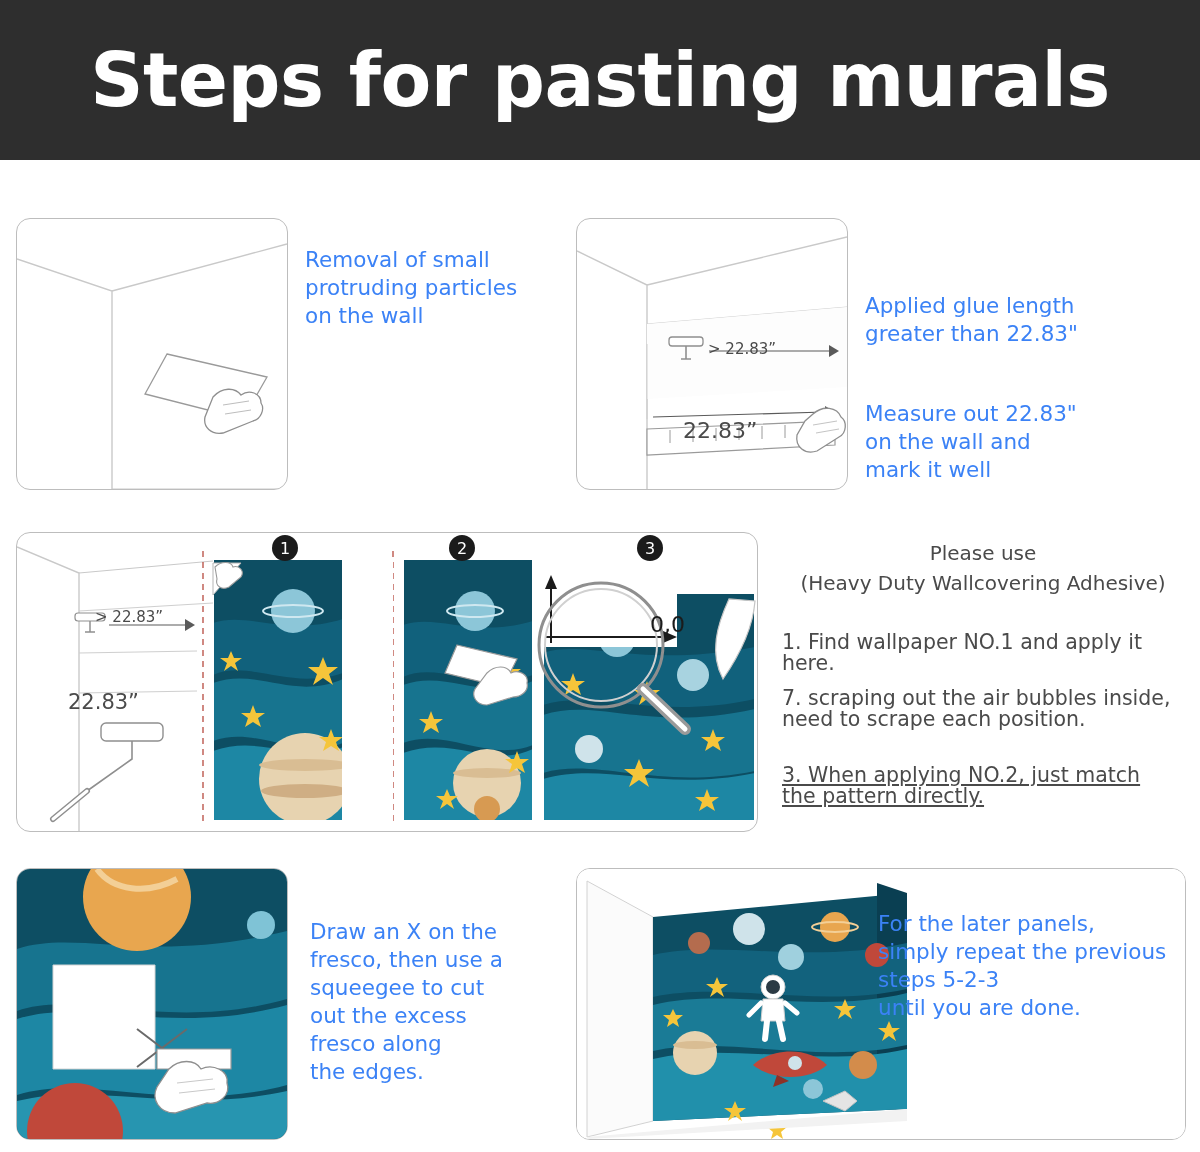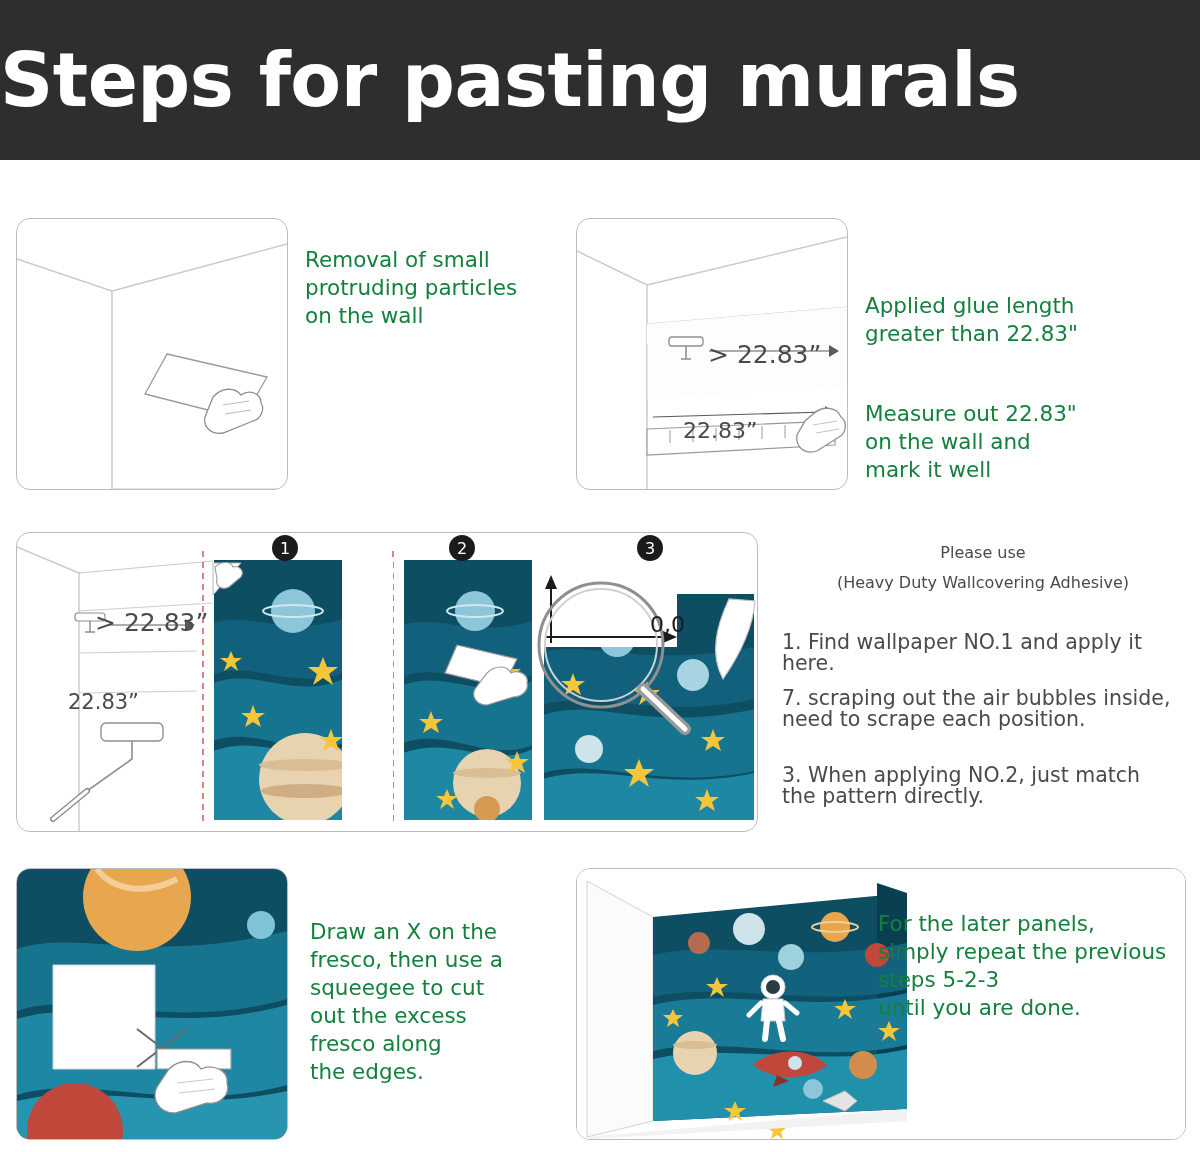--- a/index.html
+++ b/index.html
@@ -10,21 +10,21 @@
     font-family: "DejaVu Sans", "Liberation Sans", sans-serif;
     color: #4a4a4a;
     overflow: hidden;
     position: relative;
   }
 
   
   .header {
     width: 1200px; height: 160px;
     background: #2e2e2e;
-    display: flex; align-items: center; 
+    display: flex; align-items: center; justify-content: center;
   }
   .header h1 {
     margin: 0;
     color: #ffffff;
     font-size: 74px;
     font-weight: bold;
     letter-spacing: -0.5px;
     font-family: "DejaVu Sans", "Liberation Sans", sans-serif;
   }
 
@@ -34,21 +34,21 @@
     border: 1px solid #bdbdbd;
     border-radius: 14px;
     background: #fff;
     overflow: hidden;
   }
 
   .caption {
     position: absolute;
     font-size: 21.5px;
     line-height: 28px;
-    color: #15803d;
+    color: #3b82f6;
     white-space: pre-line;
   }
 
   
   #panel-wall-clean { left: 16px; top: 218px; width: 272px; height: 272px; }
   #panel-glue { left: 576px; top: 218px; width: 272px; height: 272px; }
 
   
   #panel-steps { left: 16px; top: 532px; width: 742px; height: 300px; }
 
@@ -62,38 +62,38 @@
     border-radius: 50%;
     background: #1b1b1b;
     color: #fff;
     font-size: 16px;
     display: flex; align-items: center; justify-content: center;
     font-family: "DejaVu Sans", "Liberation Sans", sans-serif;
   }
 
   .instr-title {
     position: absolute;
-    font-size: 16px;
+    font-size: 20px;
     color: #4a4a4a;
     text-align: center;
     line-height: 30px;
     white-space: pre-line;
   }
   .instr-item {
     position: absolute;
     font-size: 20.5px;
     color: #4a4a4a;
     line-height: 21px;
     white-space: pre-line;
   }
 
   svg { display: block; }
   .dim-label {
     position: absolute;
-    font-size: 25px;
+    font-size: 15px;
     color: #4a4a4a;
     font-family: "DejaVu Sans", "Liberation Sans", sans-serif;
   }
 </style>
 </head>
 <body>
 
 <div class="header">
   <h1>Steps for pasting murals</h1>
 </div>
@@ -284,21 +284,21 @@
 <div class="numbadge" style="left:637px; top:535px;">3</div>
 <div class="dim-label" style="left:95px; top:608px;">&gt; 22.83”</div>
 <div class="dim-label" style="left:68px; top:690px; font-size:21px;">22.83”</div>
 <div class="dim-label" style="left:650px; top:612px; font-size:22px; color:#1b1b1b;">0,0</div>
 
 <div class="instr-title" style="left:778px; top:538px; width:410px;">Please use
 (Heavy Duty Wallcovering Adhesive)</div>
 <div class="instr-item" style="left:782px; top:632px; width:410px;">1. Find wallpaper NO.1 and apply it here.</div>
 <div class="instr-item" style="left:782px; top:688px; width:410px;">7. scraping out the air bubbles inside,
 need to scrape each position.</div>
-<div class="instr-item" style="left:782px; top:765px; width:410px;">3. When applying NO.2, just match
+<div class="instr-item" style="left:782px; top:765px; width:410px;text-decoration:underline;">3. When applying NO.2, just match
 the pattern directly.</div>
 
 <div class="panel" id="panel-cutx">
   <svg width="270" height="270" viewBox="0 0 270 270">
     <rect x="0" y="0" width="270" height="270" fill="#0d4e63"></rect>
     <path d="M0 80 C60 60 130 96 270 62 L270 130 C150 164 60 120 0 142 Z" fill="#17748f"></path>
     <path d="M0 150 C70 128 150 168 270 136 L270 216 C160 246 70 204 0 226 Z" fill="#1d87a4"></path>
     <path d="M0 232 C80 212 160 246 270 222 L270 270 L0 270 Z" fill="#2795b0"></path>
 
     <circle cx="120" cy="28" r="54" fill="#e8a64f"></circle>

